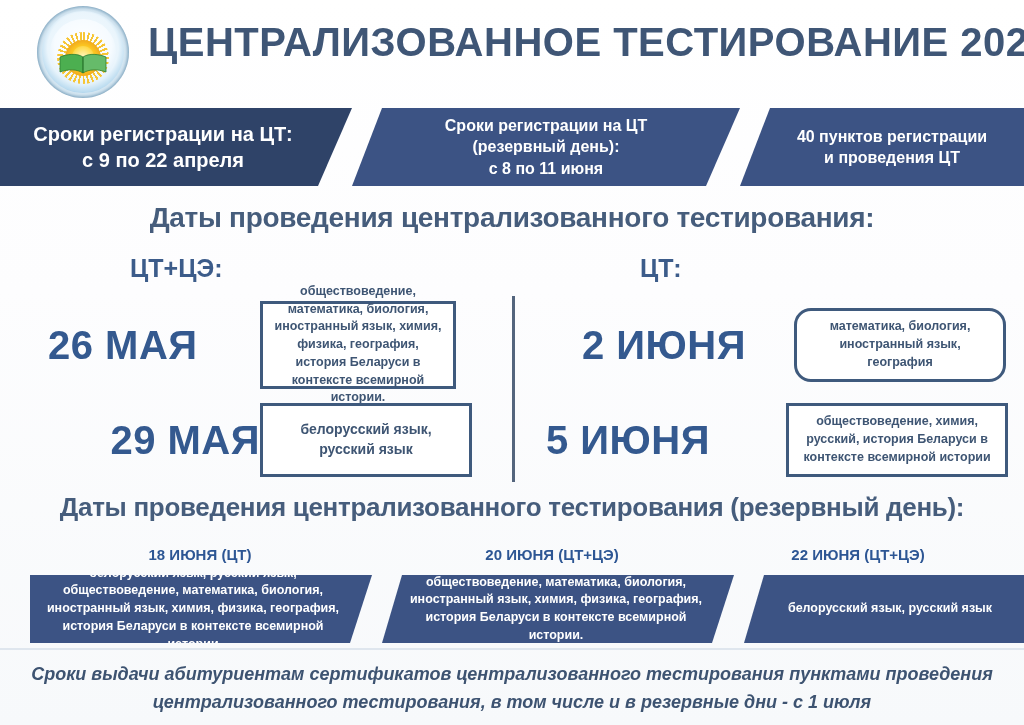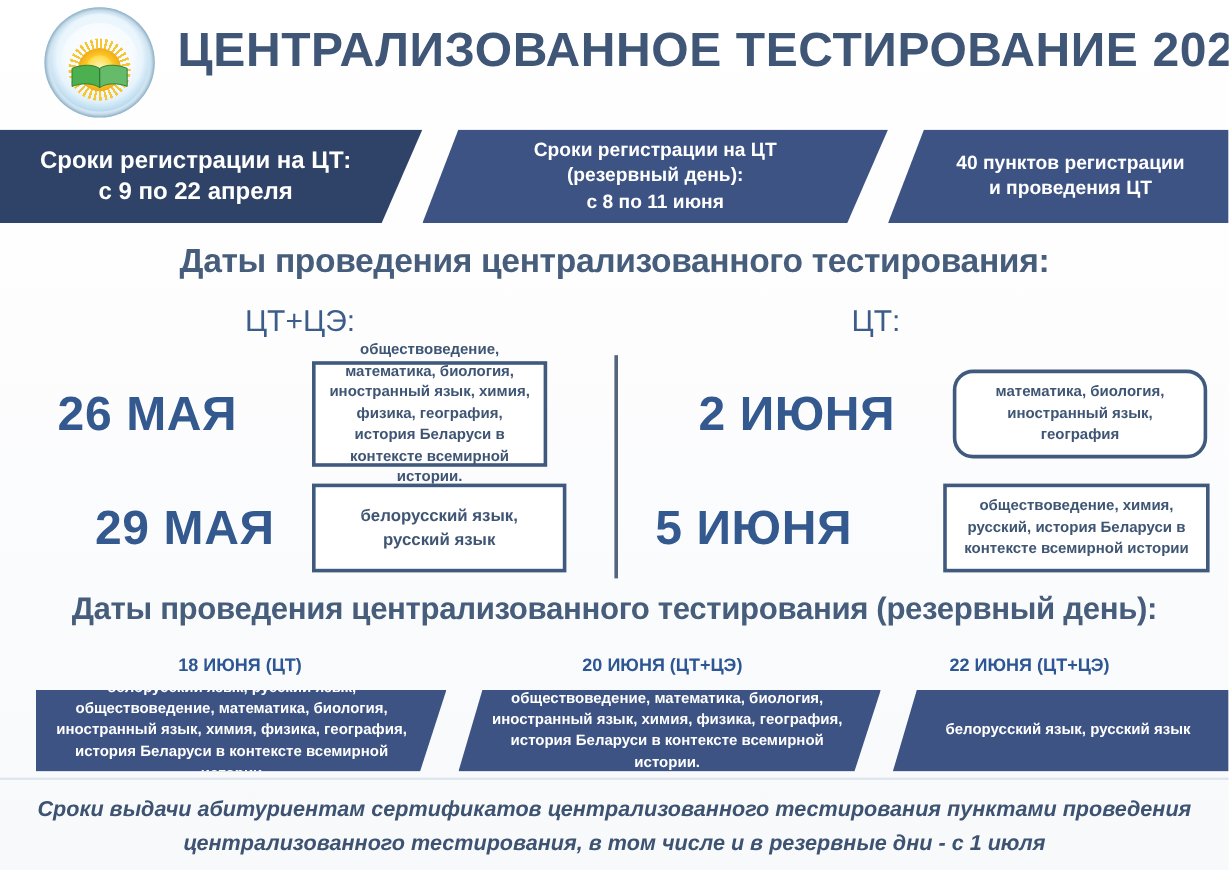--- a/index.html
+++ b/index.html
@@ -167,23 +167,23 @@
     letter-spacing: -0.3px;
     white-space: nowrap;
   }
   #heading-main { top: 202px; }
   #heading-reserve { top: 492px; font-size: 26px; }
 
   .col-label {
     position: absolute;
     top: 254px;
     font-size: 25px;
-    font-weight: normal;
+    font-weight: bold;
     color: #3c5c8a;
-    text-align: center;
+    text-align: left;
   }
   #label-ctce { left: 130px; width: 240px; }
   #label-ct { left: 640px; width: 180px; }
 
   
   .col-divider {
     position: absolute;
     left: 512px;
     top: 296px;
     width: 3px;
@@ -218,21 +218,21 @@
     box-sizing: border-box;
     padding: 4px 8px;
   }
 
   
   #row-26 { left: 48px; top: 300px; width: 450px; height: 90px; }
   #row-26 .date-text { width: 212px; text-align: left; }
   #row-26 .subject-box { width: 196px; height: 88px; }
 
   #row-29 { left: 48px; top: 398px; width: 450px; height: 84px; }
-  #row-29 .date-text { width: 212px; text-align: center; }
+  #row-29 .date-text { width: 212px; text-align: right; }
   #row-29 .subject-box { width: 212px; height: 74px; font-size: 14px; }
 
   
   #row-2 { left: 546px; top: 300px; width: 462px; height: 90px; margin-left: 36px; }
   #row-2 .date-text { width: 212px; text-align: left; }
   #row-2 .subject-box { width: 212px; height: 74px; font-size: 12.5px; border-radius: 17px; }
 
   #row-5 { left: 546px; top: 398px; width: 462px; height: 84px; gap: 44px; }
   #row-5 .date-text { width: 212px; text-align: left; }
   #row-5 .subject-box { width: 238px; height: 74px; font-size: 12.5px; }

